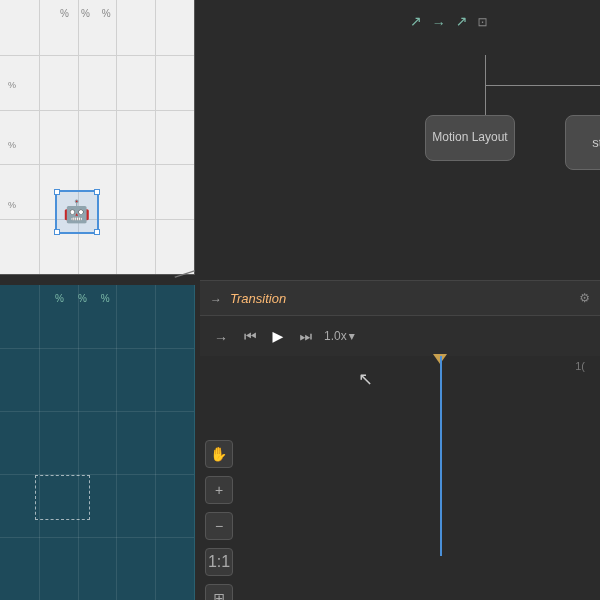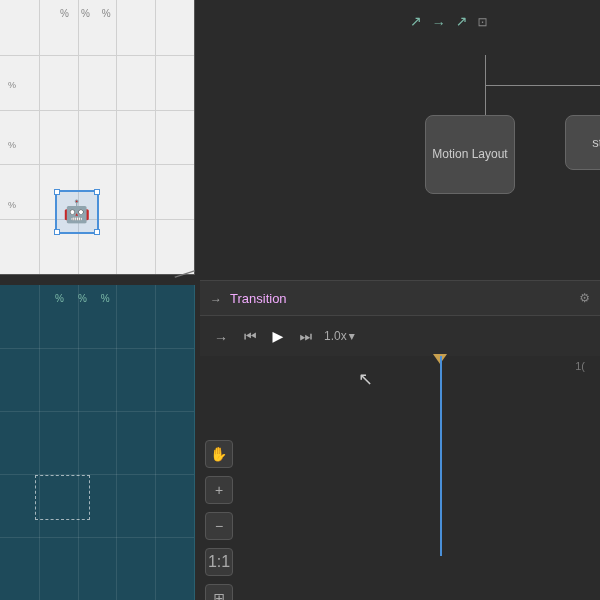--- a/index.html
+++ b/index.html
@@ -224,21 +224,21 @@
       color: #cccccc;
       font-size: 13px;
       font-weight: 500;
       border: 1px solid #666;
     }
 
     .node-motion-layout {
       top: 60px;
       left: 20px;
       width: 90px;
-      height: 79px;
+      height: 46px;
       font-size: 12px;
       text-align: left;
       line-height: 1.3;
     }
 
     .node-start {
       top: 60px;
       left: 160px;
       width: 80px;
       height: 55px;
@@ -264,23 +264,24 @@
       gap: 8px;
       border-bottom: 1px solid #444;
     }
 
     .transition-arrow {
       color: #aaa;
       font-size: 12px;
     }
 
     .transition-label {
-      color: #f0abfc;
+      color: #fdba74;
       font-size: 13px;
       font-weight: 500;
+      font-style: italic;
     }
 
     .transition-icon-right {
       margin-left: auto;
       color: #888;
       font-size: 12px;
     }
 
     
     .playback-controls {

